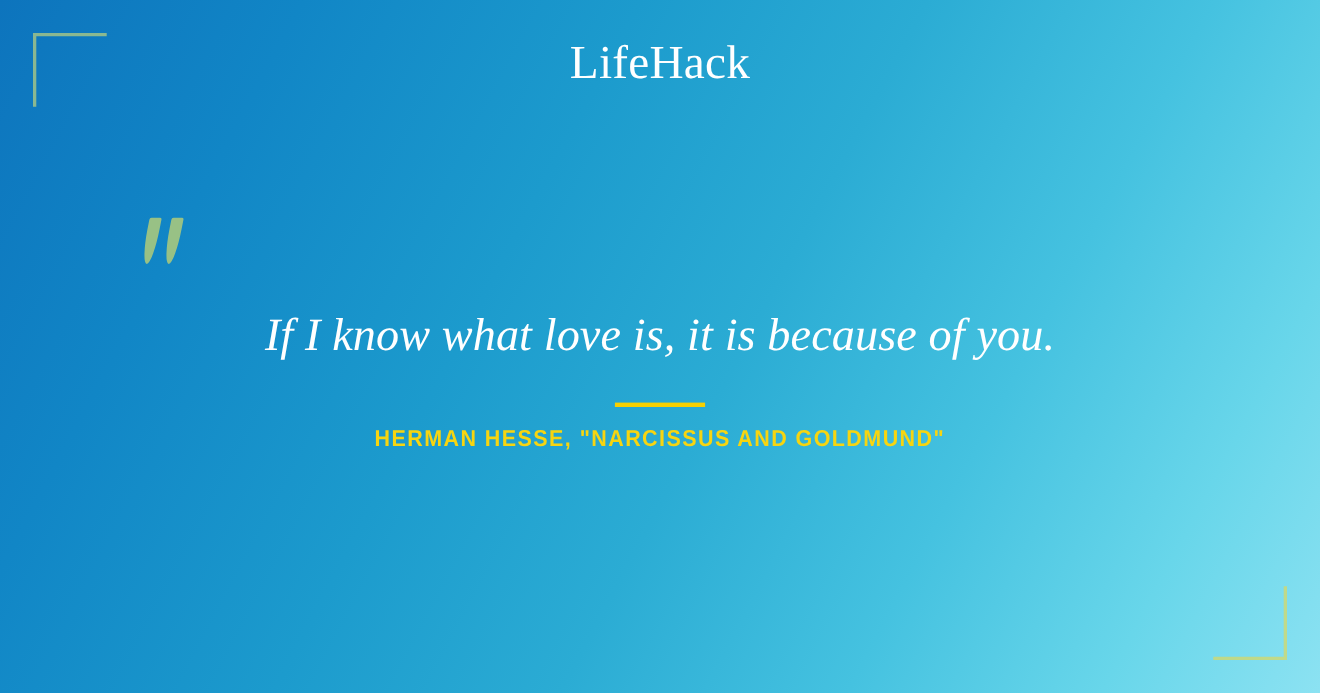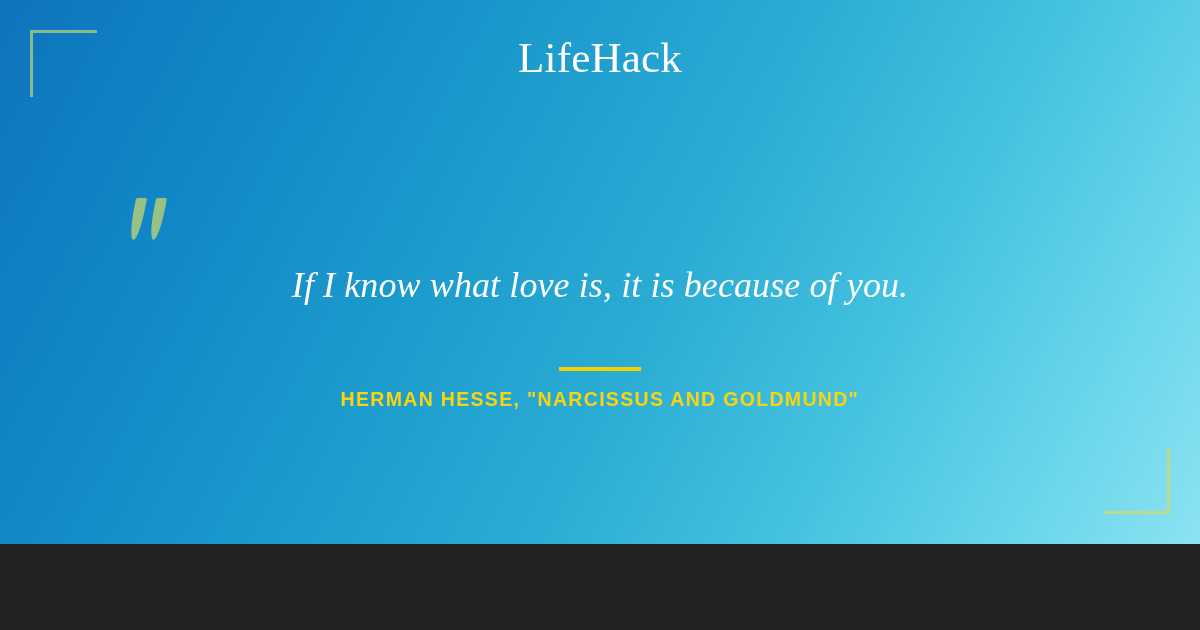--- a/index.html
+++ b/index.html
@@ -3,21 +3,21 @@
 <meta charset="utf-8">
 <style>
   html, body {
     margin: 0;
     padding: 0;
     background: #222;
   }
   #canvas {
     position: relative;
     width: 1200px;
-    height: 544px;
+    height: 630px;
     overflow: hidden;
     background: linear-gradient(118deg,
         #0d74bd 0%,
         #1186c6 18%,
         #1c9bcd 38%,
         #2bacd4 55%,
         #45c2e0 72%,
         #68d6ea 87%,
         #8ce2f2 100%);
     font-family: "Liberation Sans", sans-serif;
@@ -83,25 +83,25 @@
     position: absolute;
     left: 0;
     top: 263px;
     width: 1200px;
     text-align: center;
   }
   .quote-text {
     color: #ffffff;
     font-family: "Liberation Serif", "DejaVu Serif", serif;
     font-style: italic;
-    font-size: 36px;
+    font-size: 42px;
     font-weight: 400;
     line-height: 1.25;
     letter-spacing: 0.1px;
-    margin: 0;
+    margin: 16px;
     padding: 0 90px;
   }
 
   .divider-wrap {
     position: absolute;
     left: 0;
     top: 357px;
     width: 1200px;
     text-align: center;
   }

